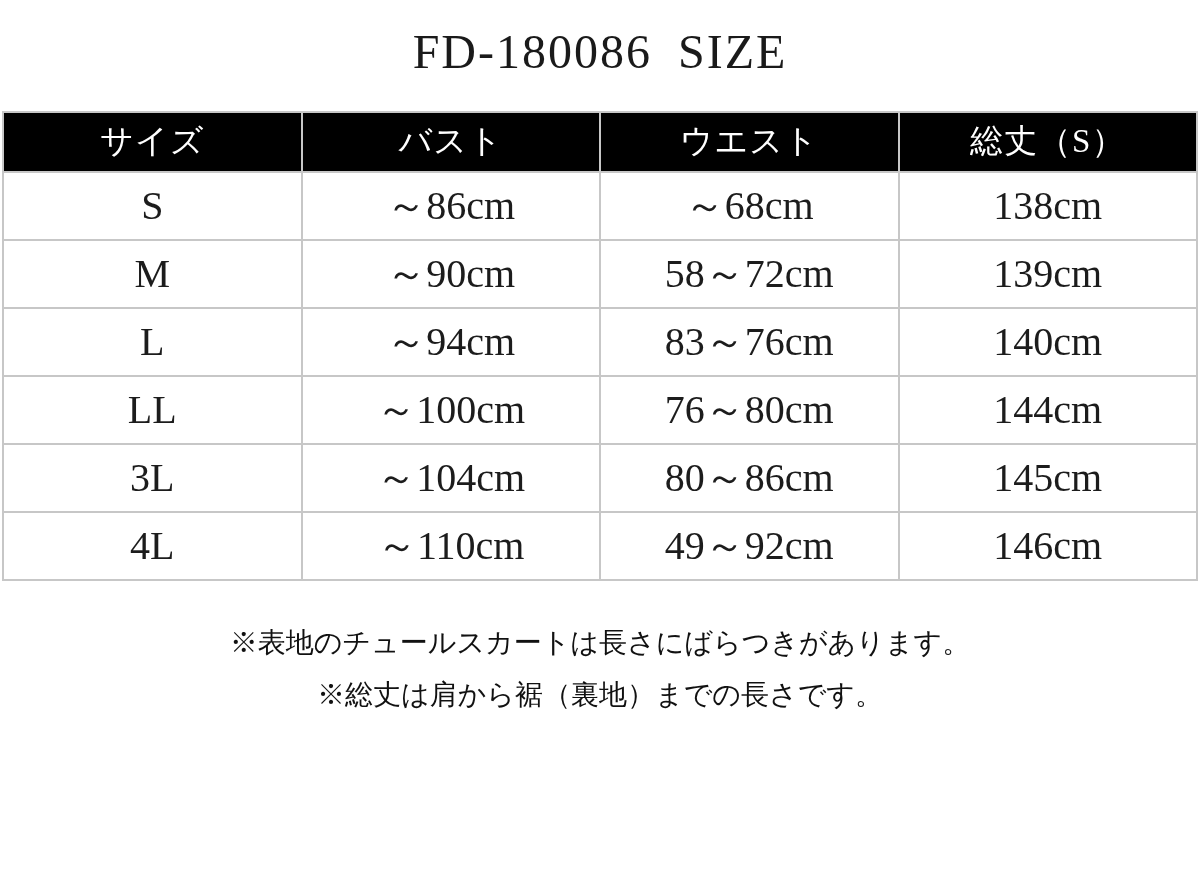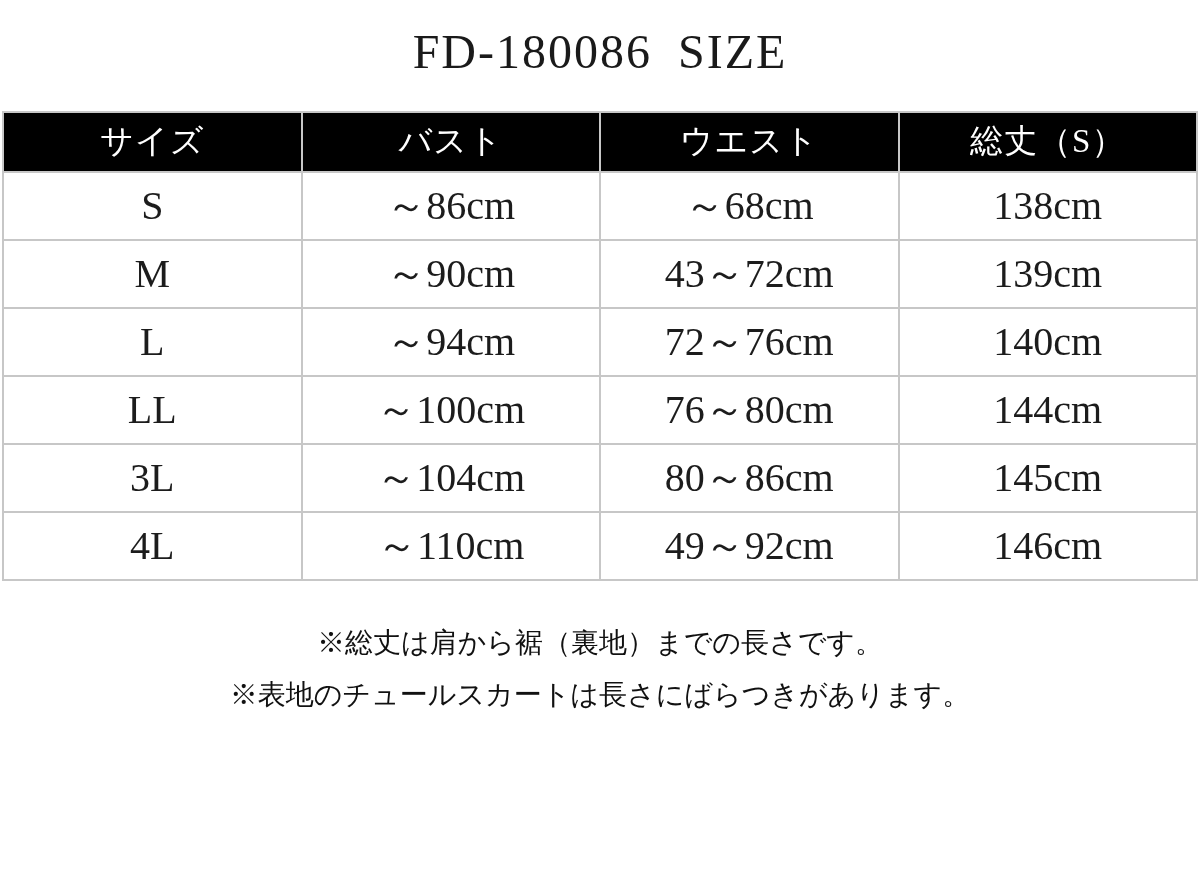--- a/index.html
+++ b/index.html
@@ -87,27 +87,27 @@
     <tbody>
       <tr>
         <td>S</td>
         <td>～86cm</td>
         <td>～68cm</td>
         <td>138cm</td>
       </tr>
       <tr>
         <td>M</td>
         <td>～90cm</td>
-        <td>43～72cm</td>
+        <td>58～72cm</td>
         <td>139cm</td>
       </tr>
       <tr>
         <td>L</td>
         <td>～94cm</td>
-        <td>72～76cm</td>
+        <td>83～76cm</td>
         <td>140cm</td>
       </tr>
       <tr>
         <td>LL</td>
         <td>～100cm</td>
         <td>76～80cm</td>
         <td>144cm</td>
       </tr>
       <tr>
         <td>3L</td>
@@ -118,17 +118,17 @@
       <tr>
         <td>4L</td>
         <td>～110cm</td>
         <td>49～92cm</td>
         <td>146cm</td>
       </tr>
     </tbody>
   </table>
 
   <div class="notes">
+    <div class="note-line">※表地のチュールスカートは長さにばらつきがあります。</div>
     <div class="note-line">※総丈は肩から裾（裏地）までの長さです。</div>
-    <div class="note-line">※表地のチュールスカートは長さにばらつきがあります。</div>
   </div>
 
 </div>
 
 </body></html>

